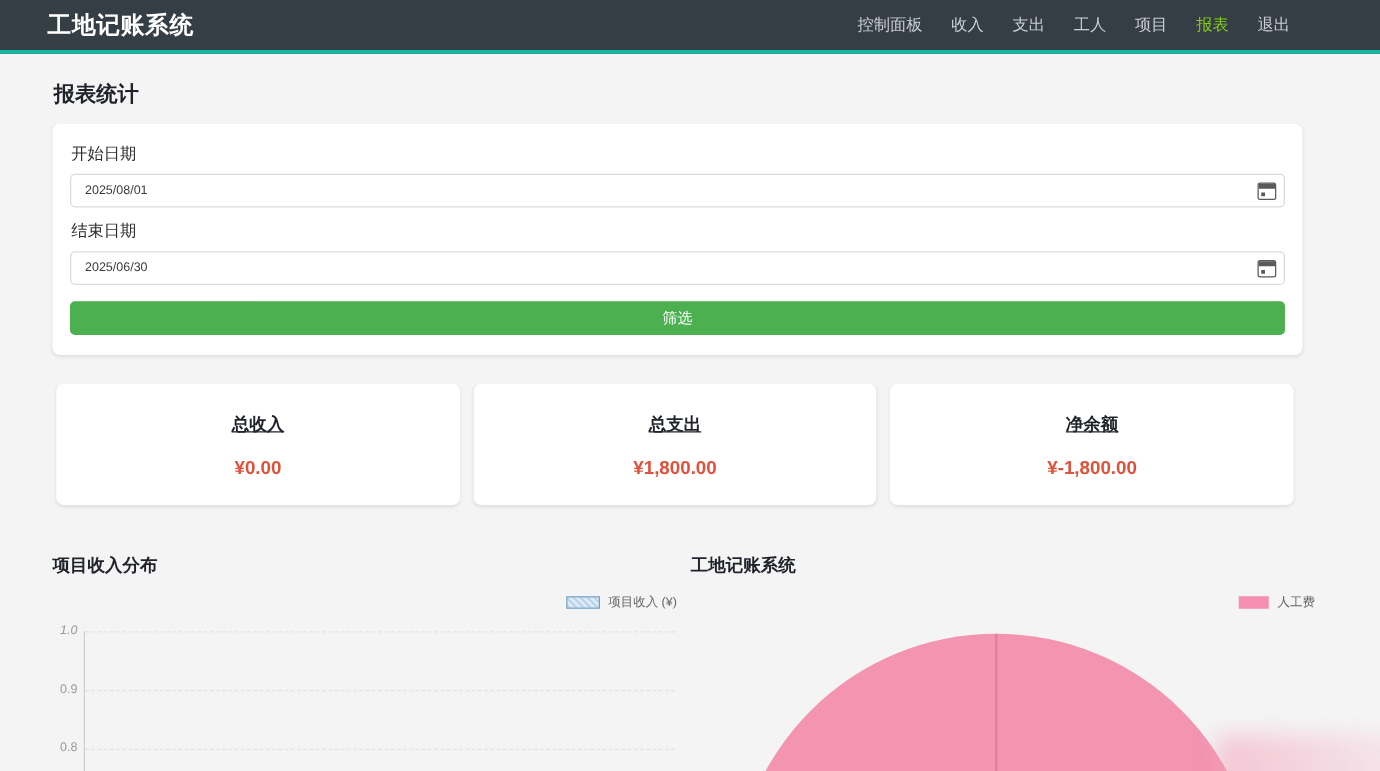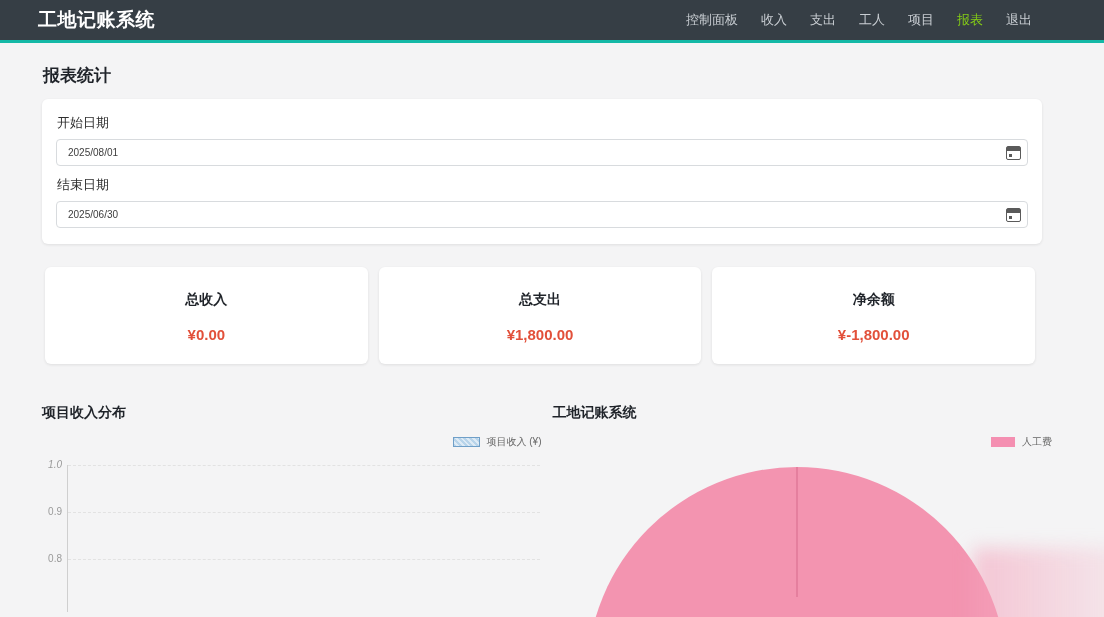--- a/index.html
+++ b/index.html
@@ -54,21 +54,21 @@
     font-family:"Liberation Sans",sans-serif;
   }
   
   .summary-row{
     width:990px;margin:23px 0 0 45px;display:flex;gap:11px;
   }
   .summary-card{
     flex:1;background:#fff;border-radius:6px;box-shadow:0 1px 3px rgba(0,0,0,.09);
     height:97px;box-sizing:border-box;text-align:center;padding-top:24px;
   }
-  .summary-card .card-title{font-size:14px;font-weight:bold;color:#1f2329;}
+  .summary-card .card-title{font-size:14px;font-weight:bold;color:#1f2329;text-decoration:underline;}
   .summary-card .card-value{font-size:15px;font-weight:bold;color:#e2503a;margin-top:17px;}
   
   .charts-row{display:flex;gap:11px;margin:40px 0 0 42px;width:1010px;}
   .chart-col{flex:1;position:relative;}
   .chart-title{font-size:14px;font-weight:bold;color:#1f2329;margin-bottom:14px;}
   .legend-row{display:flex;justify-content:flex-end;align-items:center;gap:7px;height:12px;}
   .legend-item{display:flex;align-items:center;gap:7px;cursor:pointer;}
   .legend-swatch-bar{
     width:27px;height:10px;border:1px solid #6f9fc8;box-sizing:border-box;
     background:repeating-linear-gradient(45deg,#b8d4ea 0 2px,#ddeaf5 2px 4px);
@@ -115,20 +115,21 @@
   <div class="field-label">开始日期</div>
   <div class="date-input">
     <input type="text" value="2025/08/01" style="">
     <span class="cal-icon"></span>
   </div>
   <div class="field-label second">结束日期</div>
   <div class="date-input">
     <input type="text" value="2025/06/30" style="">
     <span class="cal-icon"></span>
   </div>
+  <button class="filter-btn">筛选</button>
 </div>
 
 <div class="summary-row">
   <div class="summary-card">
     <div class="card-title">总收入</div>
     <div class="card-value">¥0.00</div>
   </div>
   <div class="summary-card">
     <div class="card-title">总支出</div>
     <div class="card-value">¥1,800.00</div>

